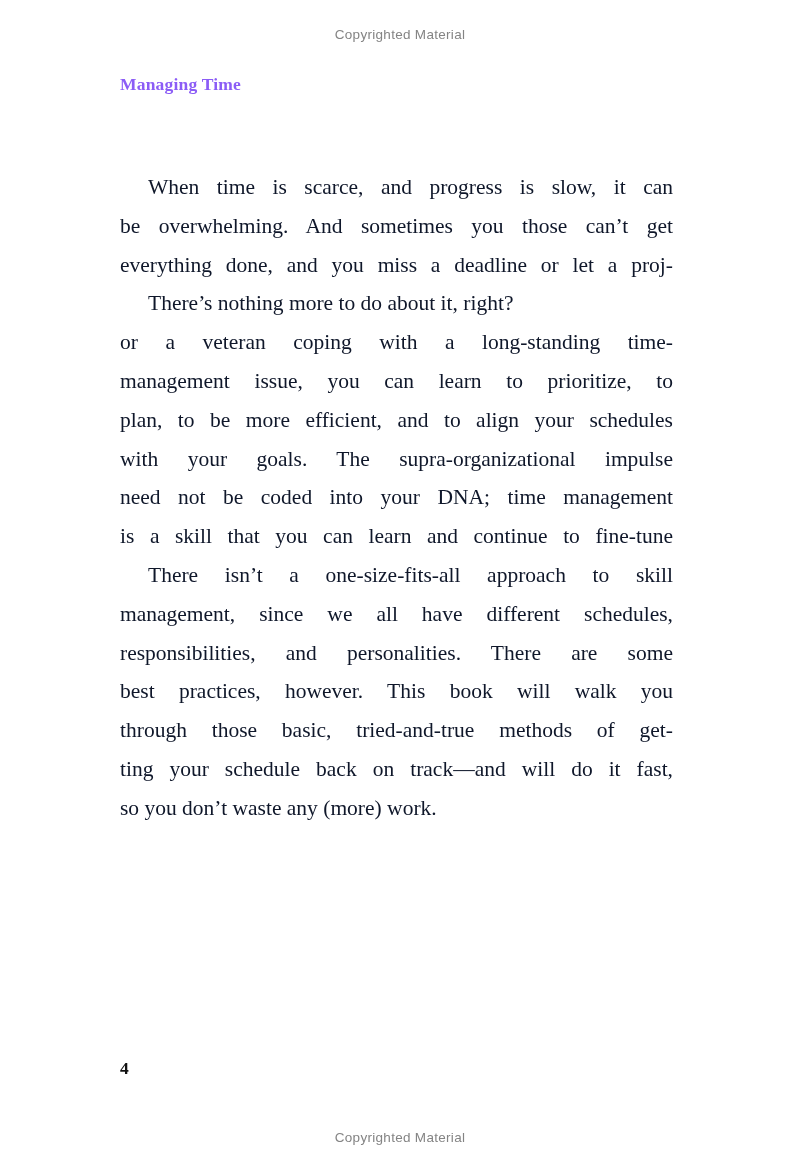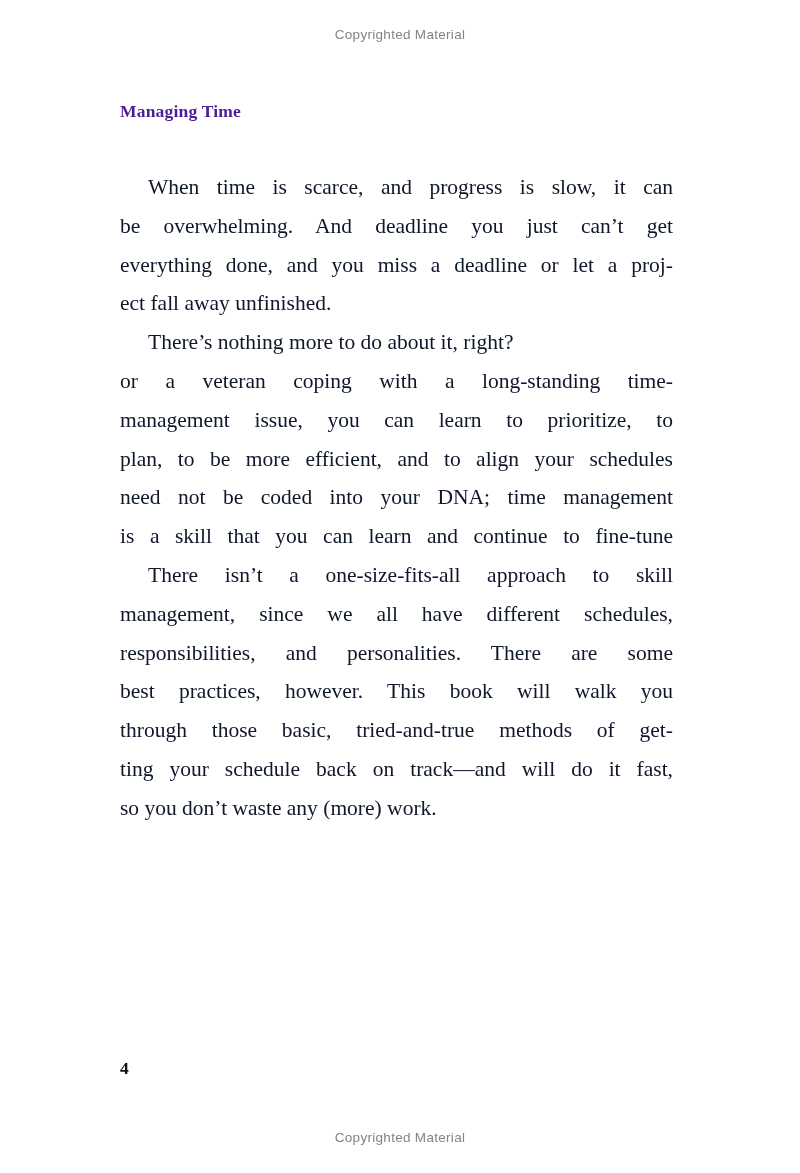--- a/index.html
+++ b/index.html
@@ -29,22 +29,21 @@
   }
   .copyright-top { top: 27px; }
   .copyright-bottom { top: 1130px; }
   .running-header {
     position: absolute;
     left: 120px;
     top: 74px;
     font-size: 17.5px;
     font-weight: bold;
     letter-spacing: 0.2px;
-    color: #4c1d95;
-    margin-top: 27px;
+    color: #8b5cf6;
   }
   .body-text {
     position: absolute;
     left: 120px;
     top: 168px;
     width: 553px;
     font-size: 21.5px;
     line-height: 38.8px;
     color: #0f172a;
   }
@@ -68,27 +67,27 @@
 <body>
 
 <div class="page">
 
   <div class="copyright-top">Copyrighted Material</div>
 
   <div class="running-header">Managing Time</div>
 
   <div class="body-text">
     <div class="line indent">When time is scarce, and progress is slow, it can</div>
-    <div class="line">be overwhelming. And deadline you just can’t get</div>
+    <div class="line">be overwhelming. And sometimes you those can’t get</div>
     <div class="line">everything done, and you miss a deadline or let a proj-</div>
-    <div class="line plast">ect fall away unfinished.</div>
     <div class="line indent plast">There’s nothing more to do about it, right?</div>
     <div class="line">or a veteran coping with a long-standing time-</div>
     <div class="line">management issue, you can learn to prioritize, to</div>
     <div class="line">plan, to be more efficient, and to align your schedules</div>
+    <div class="line">with your goals. The supra-organizational impulse</div>
     <div class="line">need not be coded into your DNA; time management</div>
     <div class="line">is a skill that you can learn and continue to fine-tune</div>
     <div class="line indent">There isn’t a one-size-fits-all approach to skill</div>
     <div class="line">management, since we all have different schedules,</div>
     <div class="line">responsibilities, and personalities. There are some</div>
     <div class="line">best practices, however. This book will walk you</div>
     <div class="line">through those basic, tried-and-true methods of get-</div>
     <div class="line">ting your schedule back on track—and will do it fast,</div>
     <div class="line plast">so you don’t waste any (more) work.</div>
   </div>

